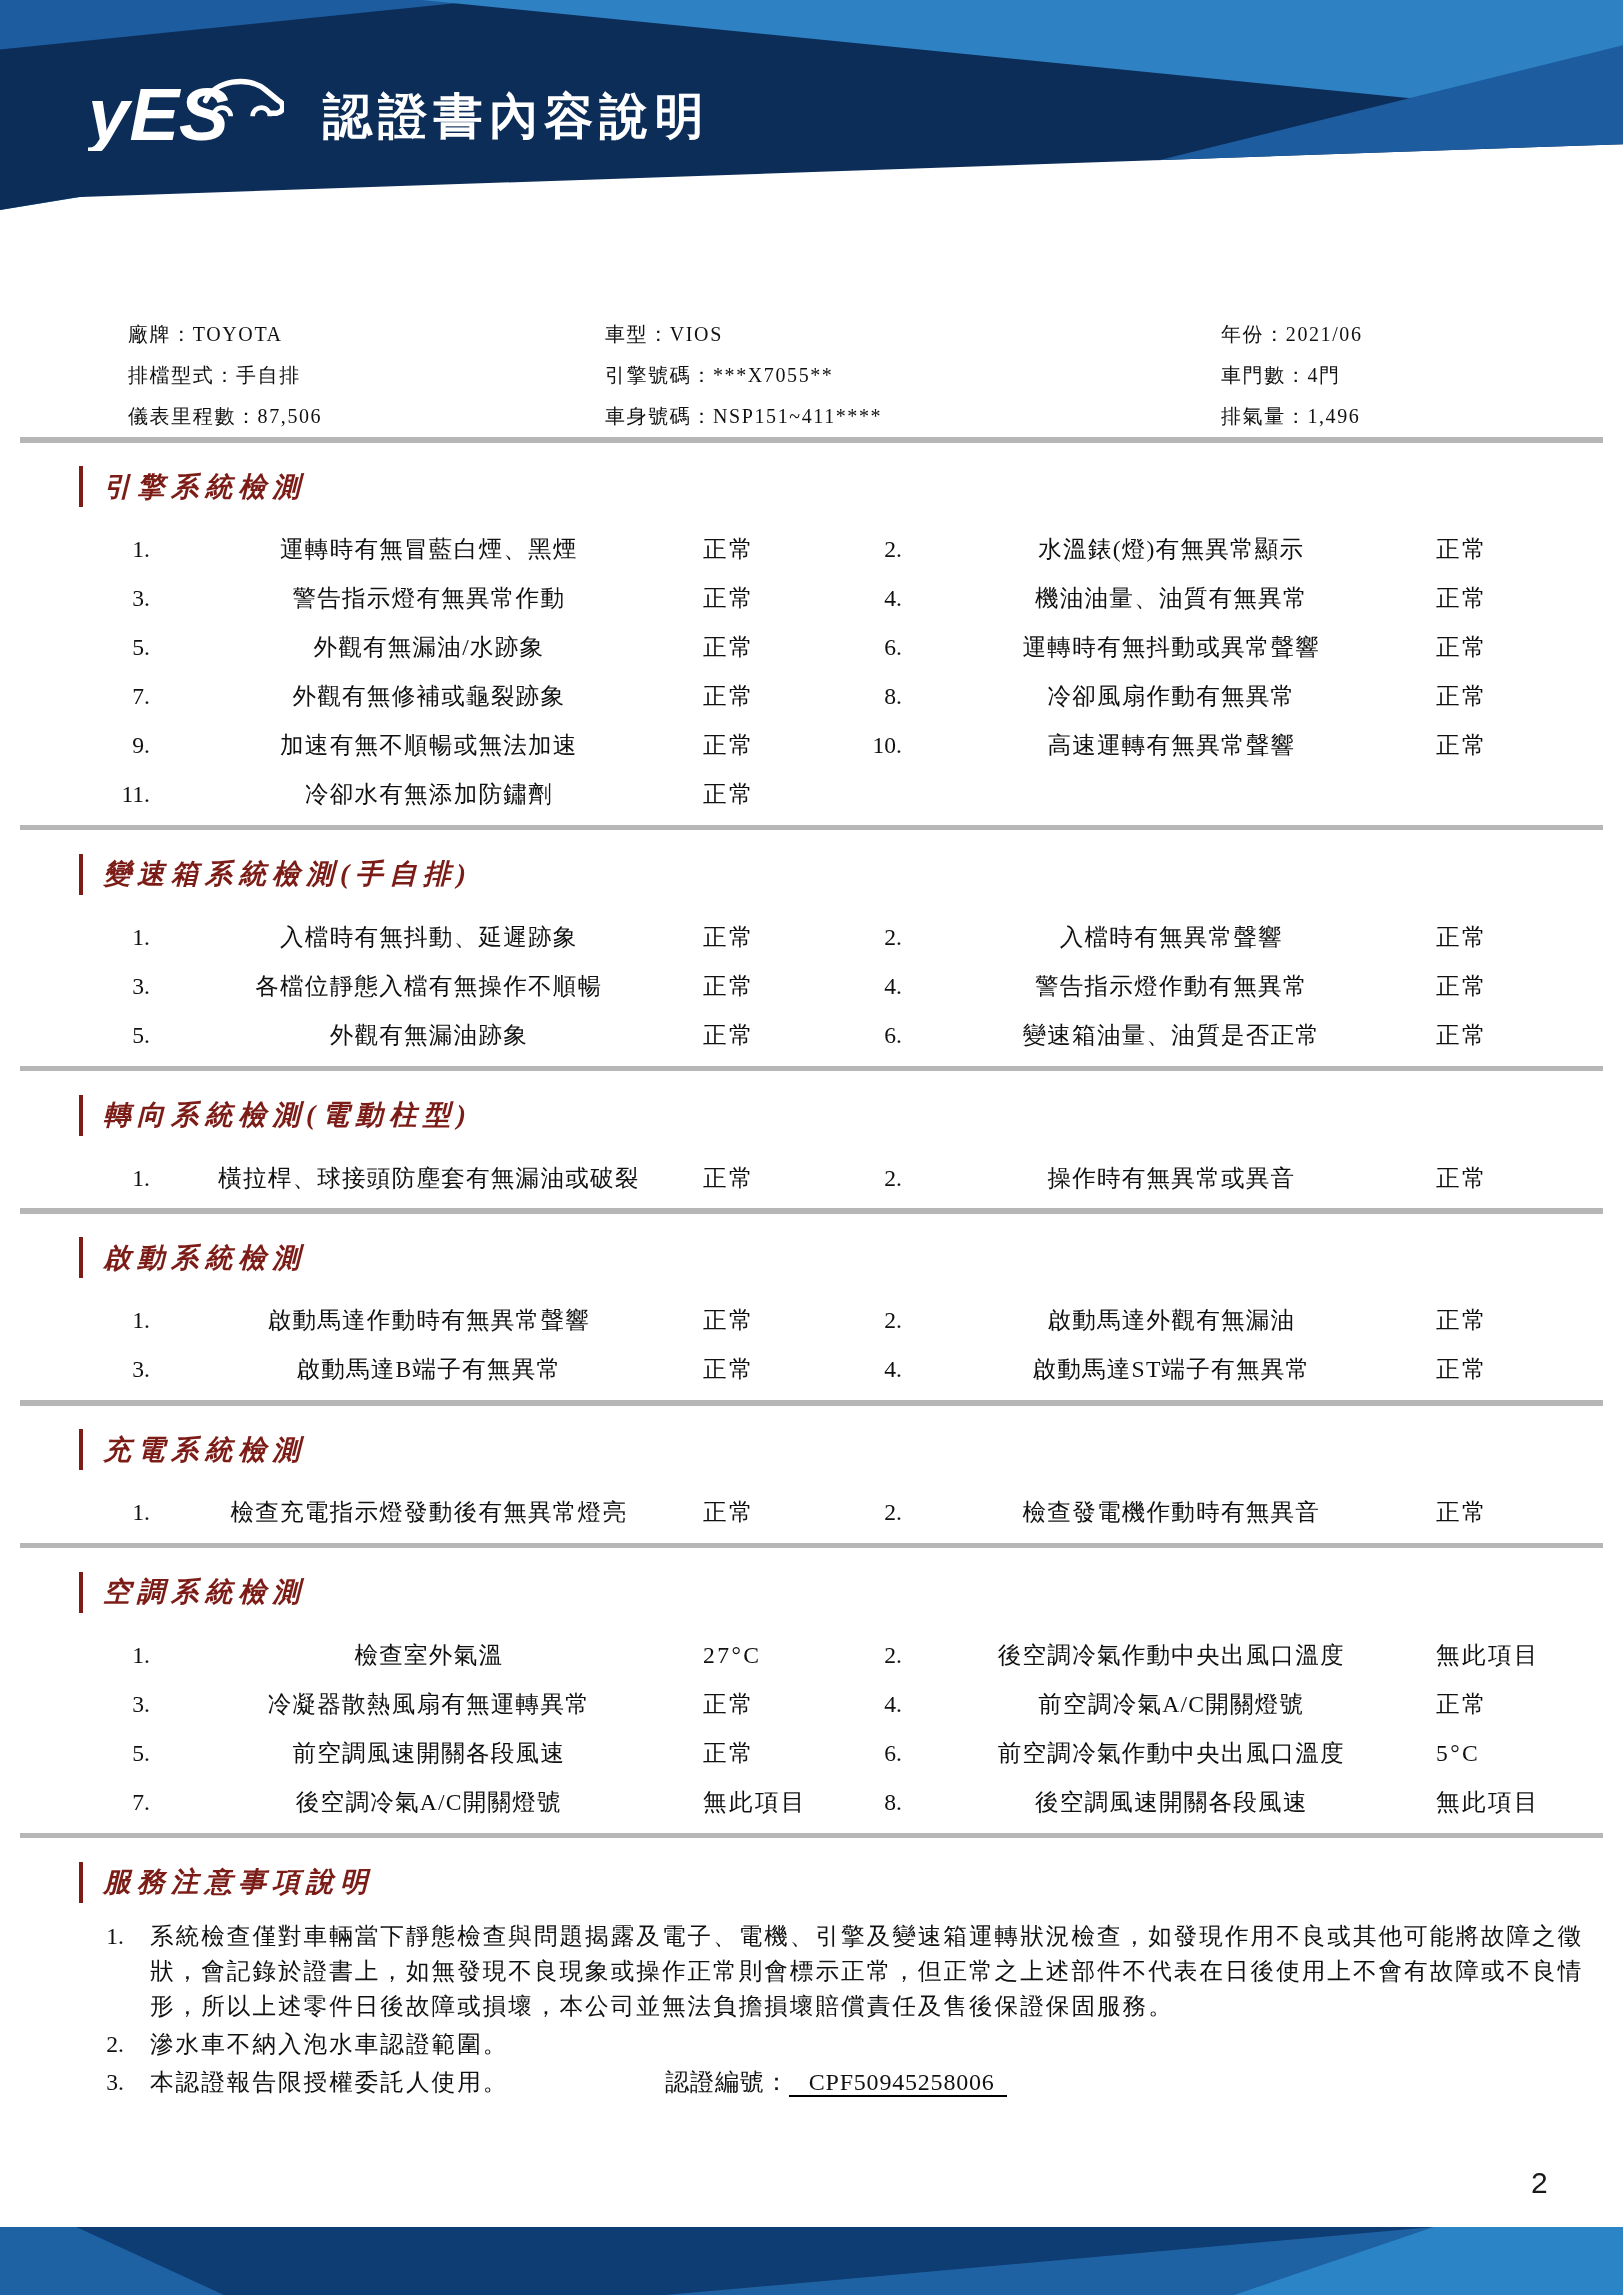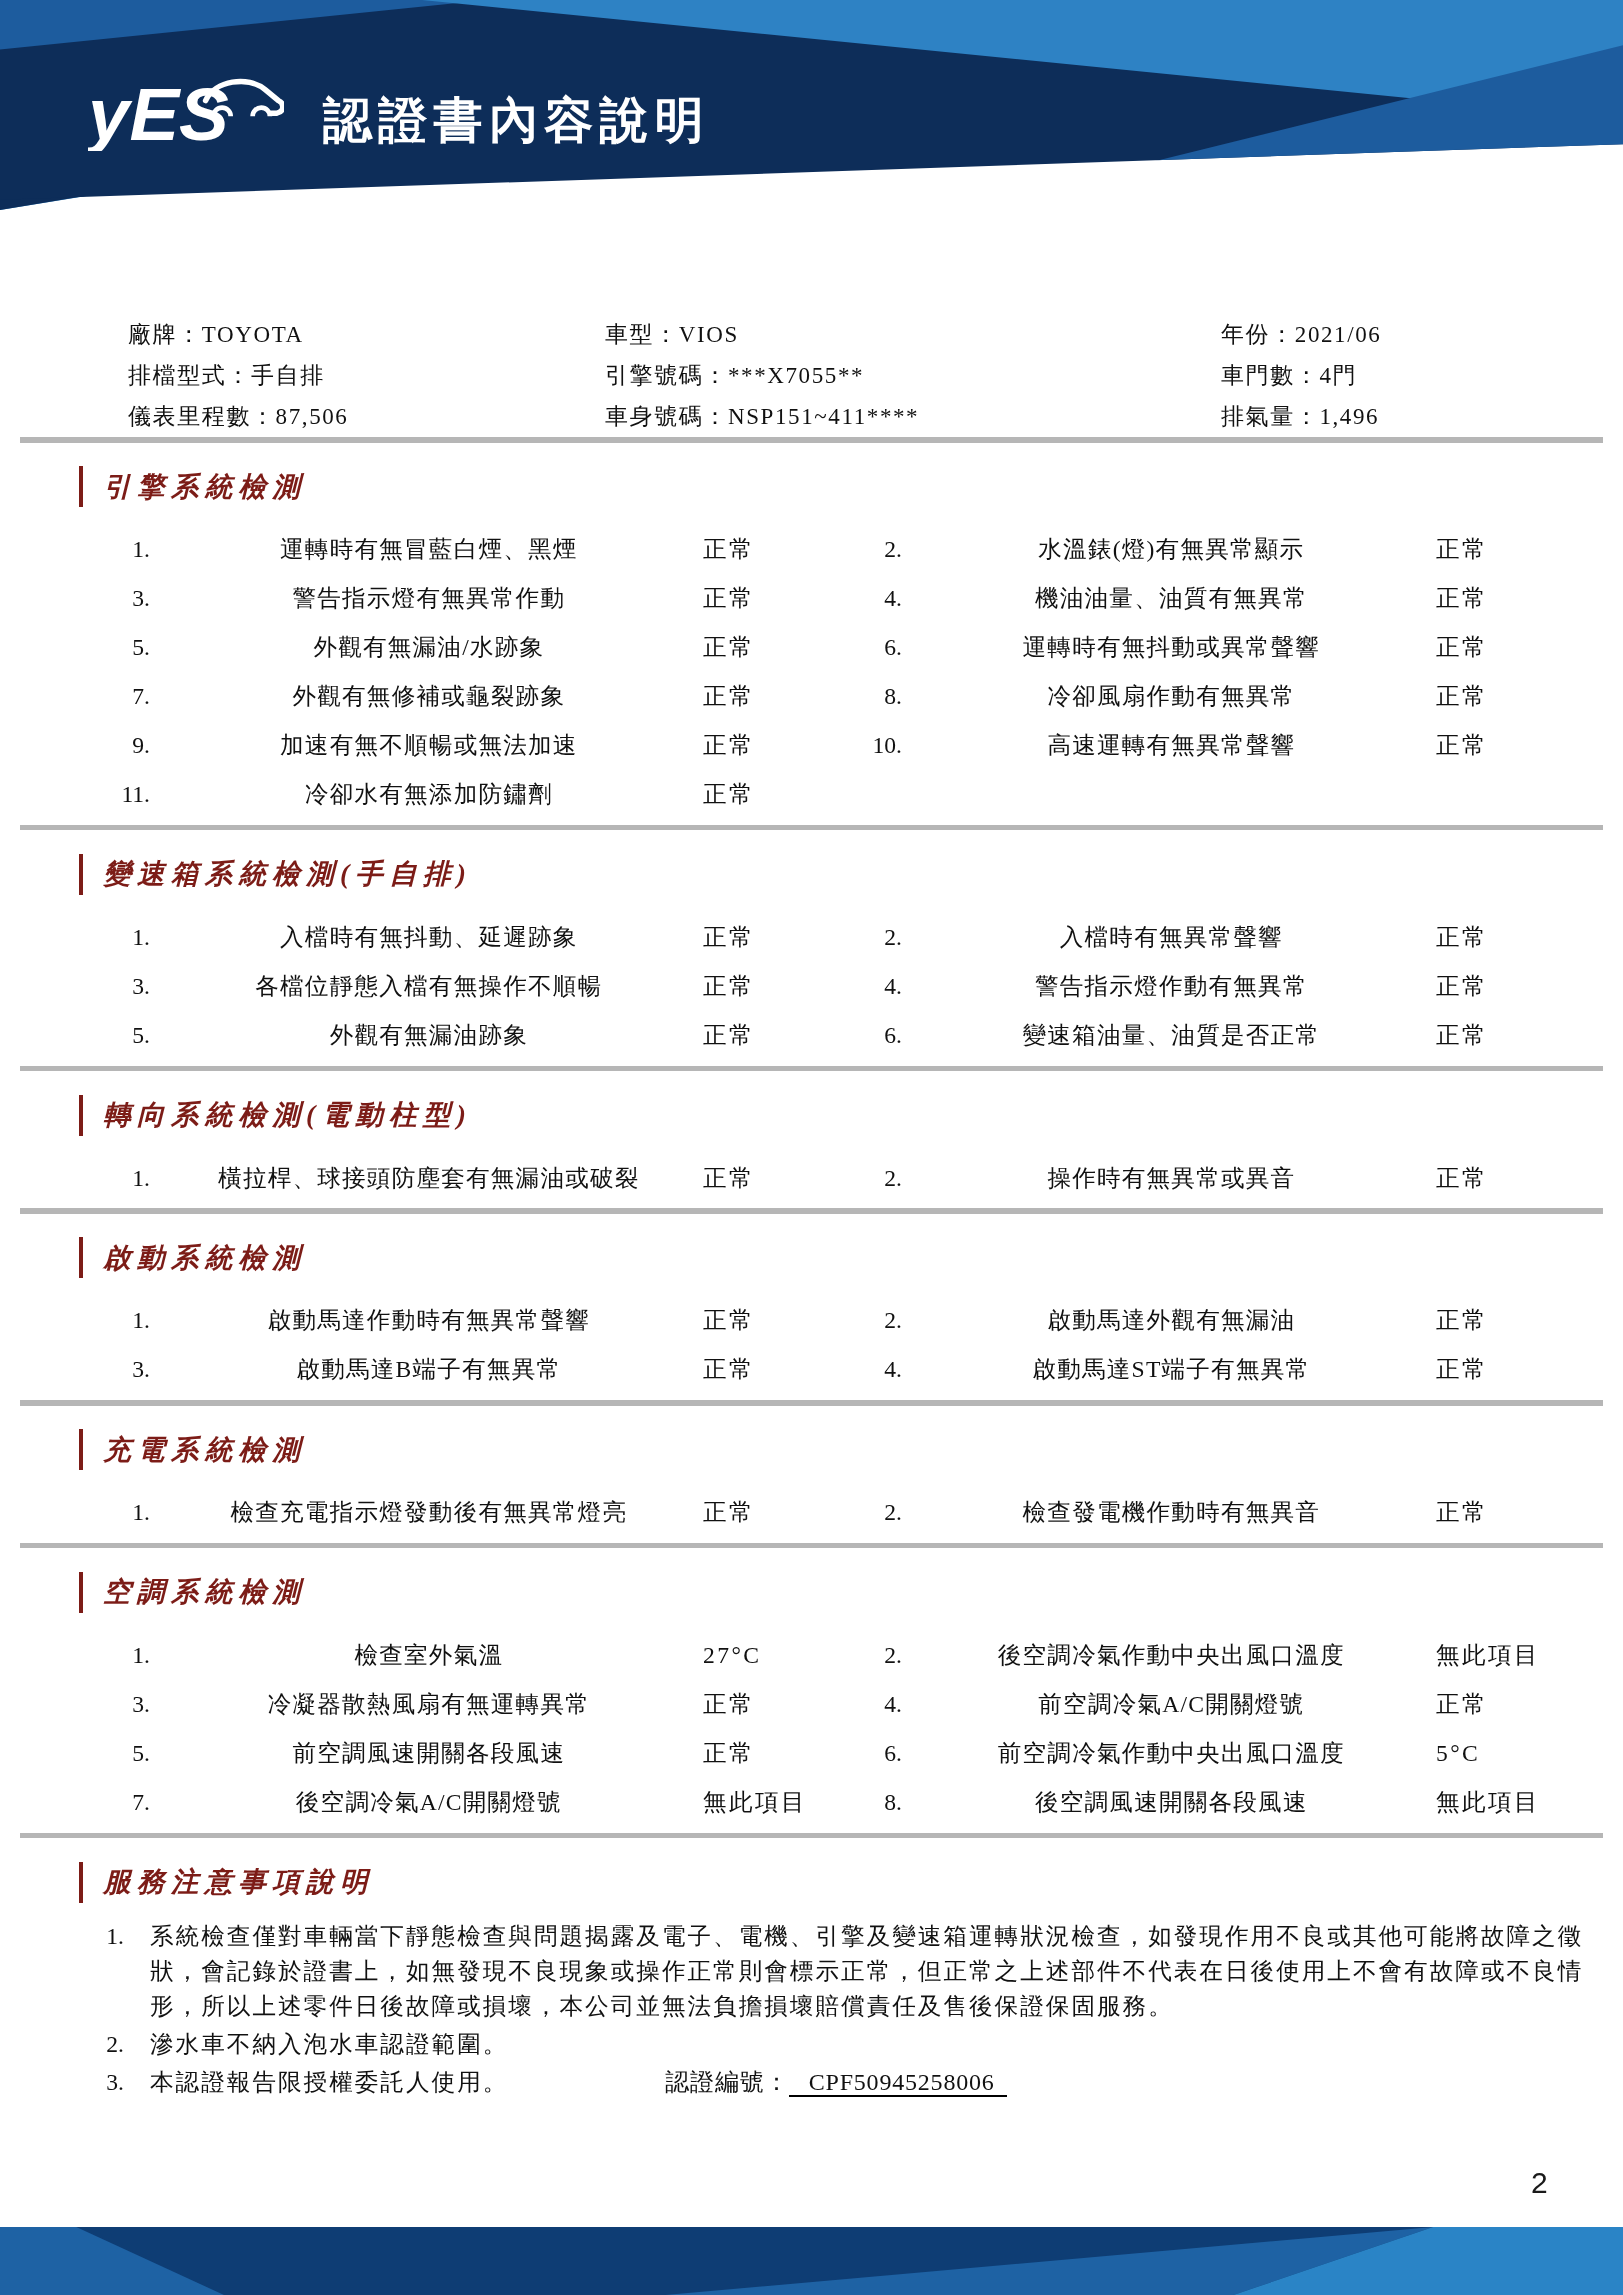--- a/index.html
+++ b/index.html
@@ -13,27 +13,27 @@
   .tri{position:absolute;inset:0;}
   .hero .base{background:#0d2d59;}
   .hero .tl{background:#1d5c9e;clip-path:polygon(0 0,30% 0,0 24%);}
   .hero .tr{background:#2e82c4;clip-path:polygon(26% 0,100% 0,100% 58%);}
   .hero .tr2{background:#1d5c9e;clip-path:polygon(100% 22%,100% 100%,60% 100%);}
   .hero-stripe{position:absolute;top:0;left:0;width:100%;height:210px;}
   .s1{background:#2e82c4;clip-path:polygon(0 80%,24% 70%,0 100%);}
   .s2{background:#0d2d59;clip-path:polygon(0 90%,11% 86%,0 100%);}
   .brand{position:absolute;left:88px;top:69px;display:flex;align-items:flex-end;gap:39px;z-index:5;}
   .logo{height:82px;width:196px;display:block;}
-  .doc-title{font-family:Liberation Sans, sans-serif;
+  .doc-title{font-family:Liberation Mono, monospace;
              font-size:49px;font-weight:bold;color:#ffffff;letter-spacing:6.3px;
              line-height:1;padding-bottom:6.3px;}
   
   .content{position:absolute;top:314px;left:0;right:0;}
   .vehicle{padding-left:128px;display:grid;grid-template-columns:477px 616px auto;
-           font-size:23px;line-height:41px;letter-spacing:1.6px;}
+           font-size:20px;line-height:41px;letter-spacing:1.6px;}
   .sep{height:5.5px;background:#b6b6b6;margin:0 20.4px;}
   .sec-header{margin-top:25px;height:38px;padding-left:79px;display:flex;align-items:center;font-style:italic;}
   .sec-header .bar{width:3.9px;height:41px;background:#7c1c17;margin-right:20.4px;}
   .sec-title{font-size:27.5px;font-weight:bold;color:#7c1c17;letter-spacing:6.3px;margin:0;}
   .items{margin-top:19px;margin-bottom:6.3px;}
   .irow{display:flex;height:49px;align-items:center;padding-left:108px;padding-right:30px;font-size:23.6px;}
   .icell{display:flex;align-items:baseline;}
   .icell:first-child{width:752px;}
   .icell:last-child{flex:1;}
   .icell .num{width:42px;text-align:right;flex:none;}

